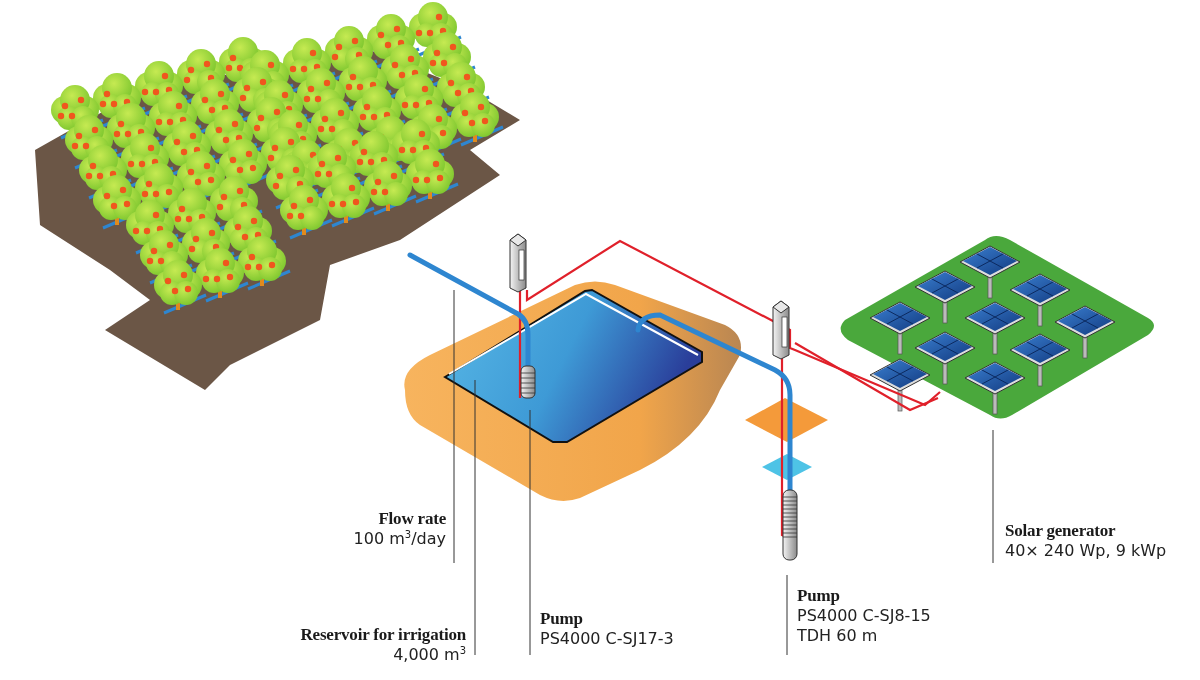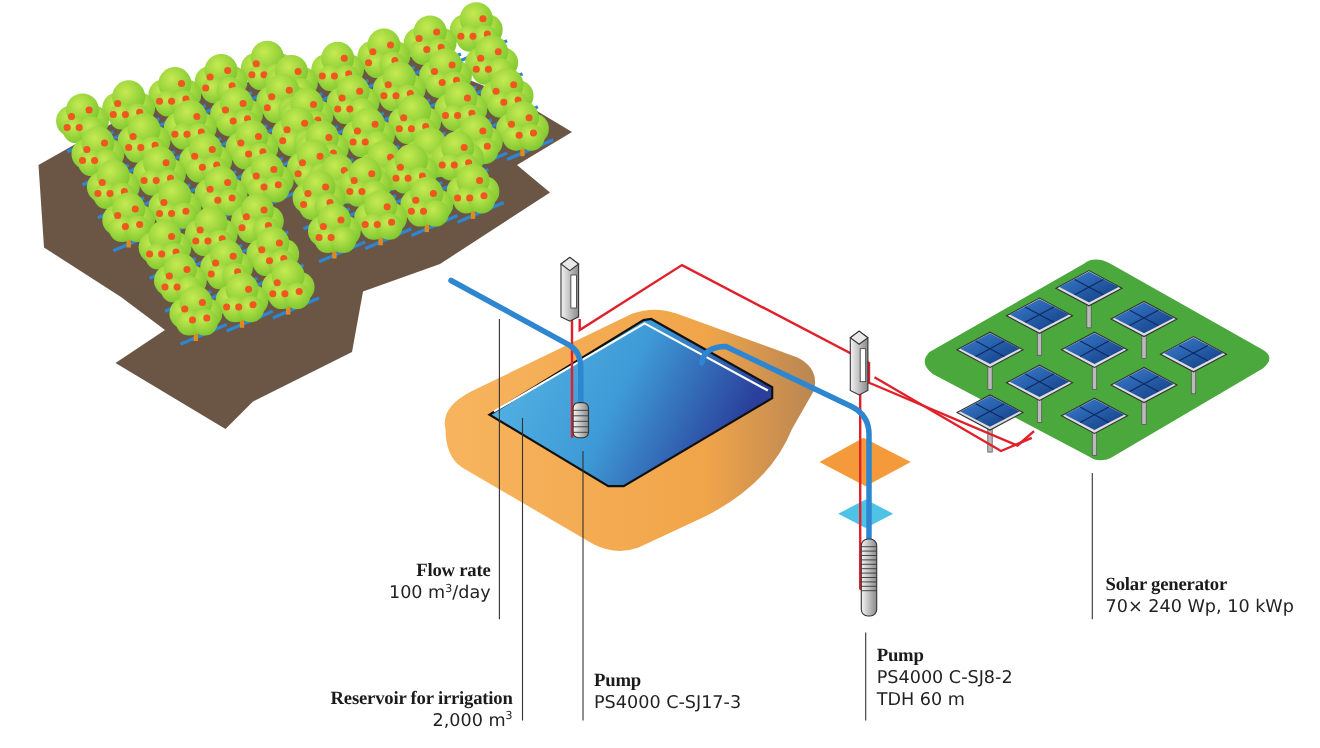--- a/index.html
+++ b/index.html
@@ -921,30 +921,30 @@
   </g>
 </svg>
 
 <div class="label right" style="left:300px; top:508px; width:146px;">
   <div class="title">Flow rate</div>
   <div class="sub"><span>100 m</span><sup>3</sup><span>/day</span></div>
 </div>
 
 <div class="label right" style="left:220px; top:624px; width:246px;">
   <div class="title">Reservoir for irrigation</div>
-  <div class="sub"><span>2,000 m</span><sup>3</sup></div>
+  <div class="sub"><span>4,000 m</span><sup>3</sup></div>
 </div>
 
 <div class="label" style="left:540px; top:608px;">
   <div class="title">Pump</div>
   <div class="sub">PS4000 C-SJ17-3</div>
 </div>
 
 <div class="label" style="left:797px; top:585px;">
   <div class="title">Pump</div>
-  <div class="sub">PS4000 C-SJ8-2</div>
+  <div class="sub">PS4000 C-SJ8-15</div>
   <div class="sub">TDH 60 m</div>
 </div>
 
 <div class="label" style="left:1005px; top:520px;">
   <div class="title">Solar generator</div>
-  <div class="sub">70× 240 Wp, 10 kWp</div>
+  <div class="sub">40× 240 Wp, 9 kWp</div>
 </div>
 
 </body></html>

